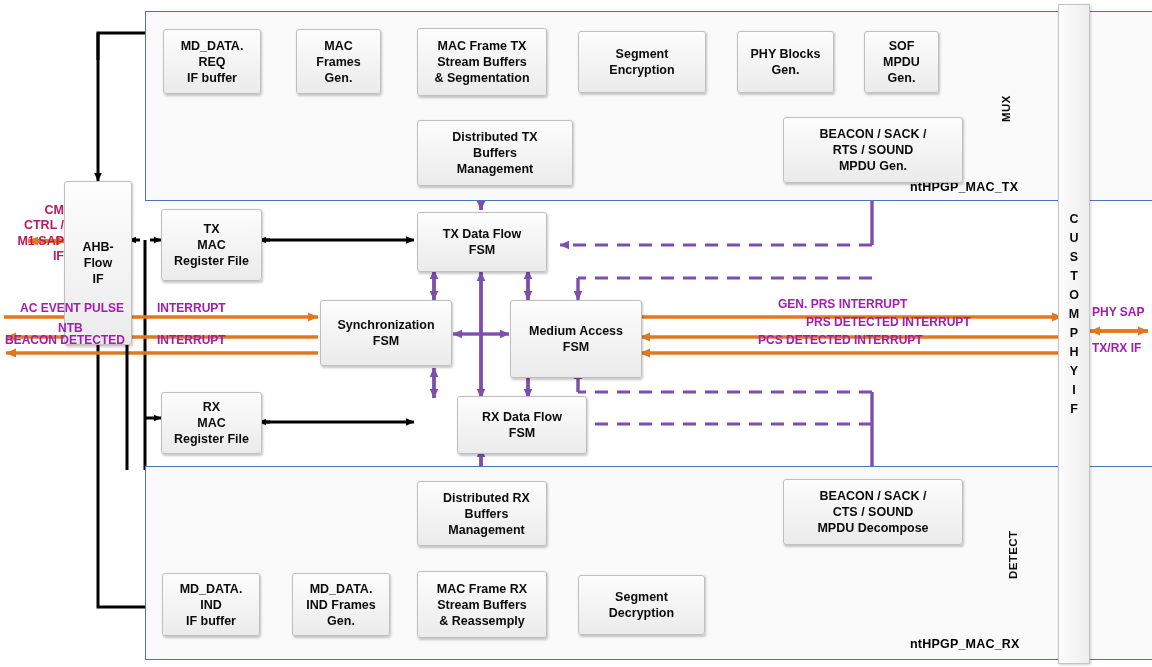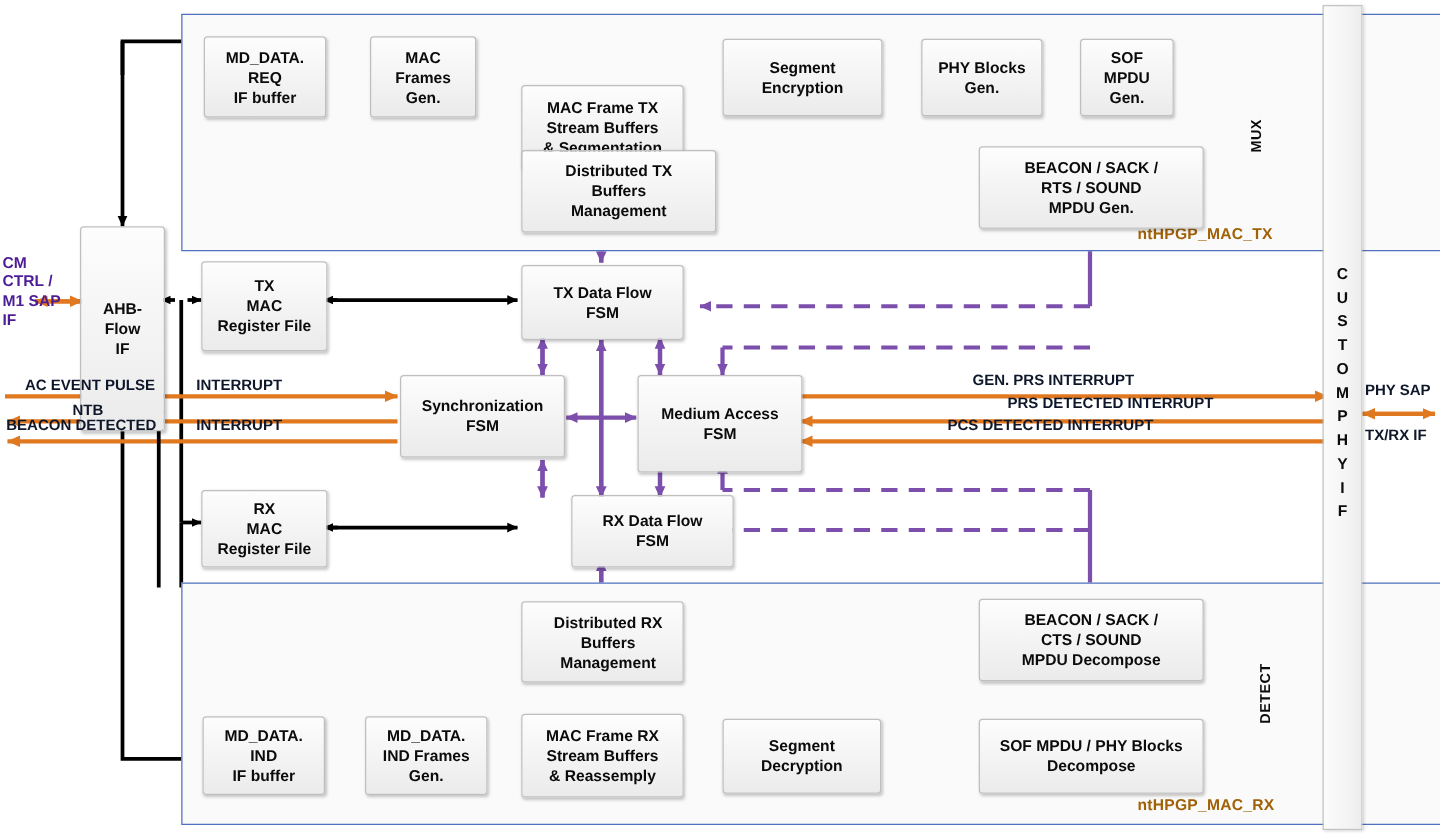--- a/index.html
+++ b/index.html
@@ -1,37 +1,37 @@
 <!DOCTYPE html>
 <html><head>
 <meta charset="utf-8">
 <style>
   html,body{margin:0;padding:0;background:#ffffff;}
   body{font-family:"Liberation Sans","DejaVu Sans",sans-serif;}
   #stage{position:relative;width:1152px;height:667px;overflow:hidden;background:#fff;}
   #wires{position:absolute;left:0;top:0;width:1152px;height:667px;}
 
   .panel{position:absolute;border:1.5px solid #4f6fbf;background:#fafafa;box-sizing:border-box;}
-  .panel-label{position:absolute;font-size:12.5px;font-weight:bold;color:#a16207;letter-spacing:.2px;}
+  .panel-label{position:absolute;font-size:12.5px;font-weight:bold;color:#000000;letter-spacing:.2px;}
 
   .blk{position:absolute;box-sizing:border-box;border:1px solid #bfbfbf;border-radius:3px;
        background:linear-gradient(180deg,#fdfdfd 0%,#f3f3f3 55%,#ebebeb 100%);
        box-shadow:1px 1.5px 2.5px rgba(0,0,0,.22);
        display:flex;align-items:center;justify-content:center;text-align:center;
        font-size:12.5px;font-weight:bold;color:#0b0b0b;line-height:1.28;padding:1px 3px;}
 
   .sidebar{position:absolute;box-sizing:border-box;border:1px solid #c4c4c4;
        background:linear-gradient(90deg,#fcfcfc 0%,#f4f4f4 60%,#ededed 100%);
        box-shadow:1px 1px 2.5px rgba(0,0,0,.18);}
   .vstack{position:absolute;display:flex;flex-direction:column;align-items:center;
        font-size:12.5px;font-weight:bold;color:#0b0b0b;line-height:1.52;}
 
-  .freetext{position:absolute;font-size:12.5px;font-weight:bold;color:#4c1d95;
-       text-align:left;line-height:1.22;white-space:pre-line;}
-  .wirelabel{position:absolute;font-size:12px;font-weight:bold;color:#0f172a;
+  .freetext{position:absolute;font-size:12.5px;font-weight:bold;color:#be185d;
+       text-align:right;line-height:1.22;white-space:pre-line;}
+  .wirelabel{position:absolute;font-size:12px;font-weight:bold;color:#a21caf;
        text-align:center;white-space:nowrap;}
 
   .muxtxt{position:absolute;font-size:11.5px;font-weight:bold;color:#0b0b0b;
        transform:rotate(-90deg);transform-origin:center center;letter-spacing:.4px;}
 </style>
 </head>
 <body>
 
 <div id="stage">
 
@@ -160,21 +160,21 @@
 
   <div class="panel" style="left:145px;top:11px;width:1046px;height:190px;"></div>
   <div class="panel-label" style="left:910px;top:180px;">ntHPGP_MAC_TX</div>
 
   <div class="blk" style="left:163px;top:29px;width:98px;height:65px;white-space:pre-line;">MD_DATA.
 REQ
 IF buffer</div>
   <div class="blk" style="left:296px;top:29px;width:85px;height:65px;white-space:pre-line;">MAC
 Frames
 Gen.</div>
-  <div class="blk" style="left:417px;top:28px;width:130px;height:68px;white-space:pre-line;margin-top:40px;">MAC Frame TX
+  <div class="blk" style="left:417px;top:28px;width:130px;height:68px;white-space:pre-line;">MAC Frame TX
 Stream Buffers
 &amp; Segmentation</div>
   <div class="blk" style="left:578px;top:31px;width:128px;height:62px;white-space:pre-line;">Segment
 Encryption</div>
   <div class="blk" style="left:737px;top:31px;width:97px;height:62px;white-space:pre-line;">PHY Blocks
 Gen.</div>
   <div class="blk" style="left:864px;top:31px;width:75px;height:62px;white-space:pre-line;">SOF
 MPDU Gen.</div>
   <div class="blk" style="left:417px;top:120px;width:156px;height:66px;white-space:pre-line;">Distributed TX
 Buffers
@@ -191,22 +191,20 @@
 IND
 IF buffer</div>
   <div class="blk" style="left:292px;top:573px;width:98px;height:63px;white-space:pre-line;">MD_DATA.
 IND Frames
 Gen.</div>
   <div class="blk" style="left:417px;top:571px;width:130px;height:67px;white-space:pre-line;">MAC Frame RX
 Stream Buffers
 &amp; Reassemply</div>
   <div class="blk" style="left:578px;top:575px;width:127px;height:60px;white-space:pre-line;">Segment
 Decryption</div>
-  <div class="blk" style="left:783px;top:575px;width:180px;height:60px;white-space:pre-line;">SOF MPDU / PHY Blocks
-Decompose</div>
   <div class="blk" style="left:417px;top:481px;width:130px;height:65px;white-space:pre-line;padding-left:12px;">Distributed RX
 Buffers
 Management</div>
   <div class="blk" style="left:783px;top:479px;width:180px;height:66px;white-space:pre-line;">BEACON /  SACK /
 CTS / SOUND
 MPDU Decompose</div>
   <div class="muxtxt" style="left:983px;top:543px;width:60px;">DETECT</div>
 
   <div class="blk" style="left:64px;top:181px;width:68px;height:164px;white-space:pre-line;">AHB-
 Flow

